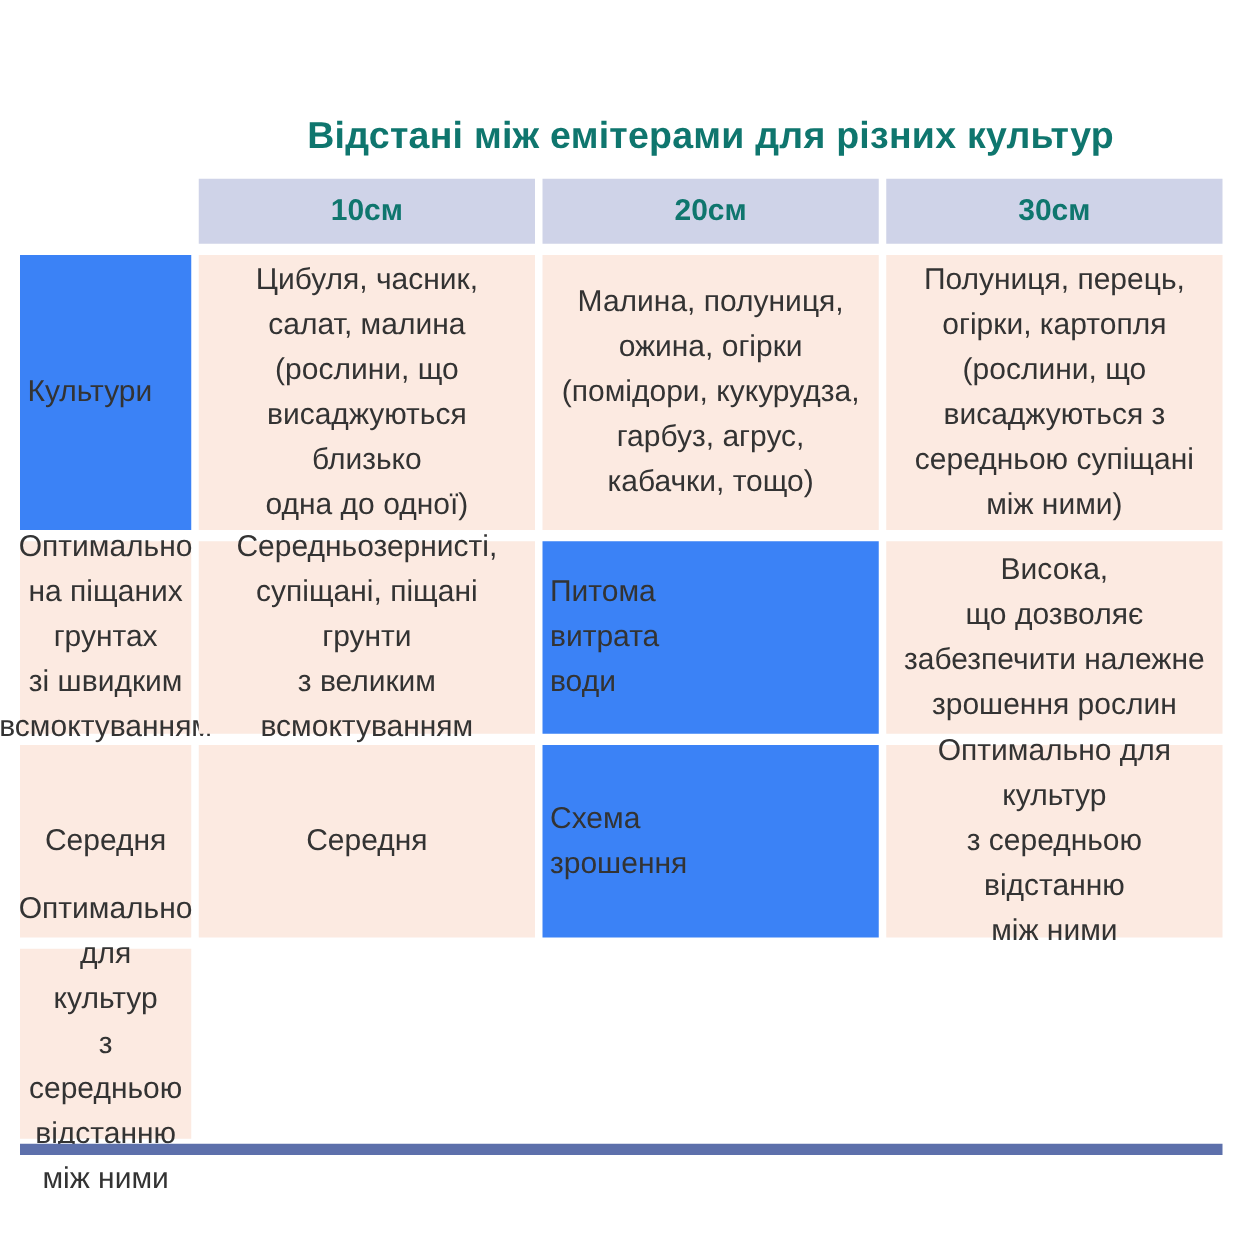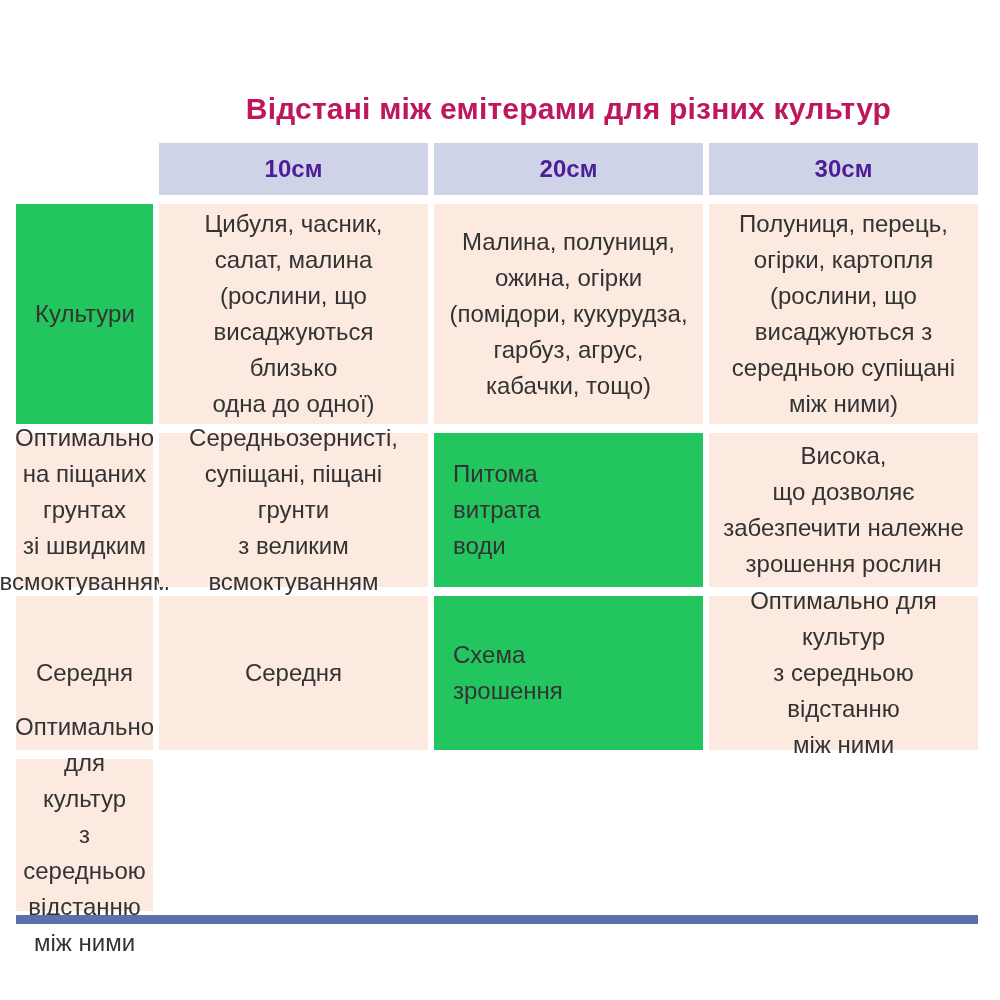--- a/index.html
+++ b/index.html
@@ -19,21 +19,21 @@
     background: #ffffff;
   }
   .title {
     position: absolute;
     left: 159px;
     top: 92px;
     width: 819px;
     text-align: center;
     font-size: 30px;
     font-weight: bold;
-    color: #be185d;
+    color: #0f766e;
     letter-spacing: 0.2px;
   }
   .grid {
     position: absolute;
     left: 16px;
     top: 143px;
     display: grid;
     grid-template-columns: 137px 269px 269px 269px;
     grid-template-rows: 52px 220px 154px 154px 152px;
     gap: 9px 6px;
@@ -44,27 +44,27 @@
     justify-content: center;
     text-align: center;
     font-size: 24px;
     line-height: 36px;
   }
   .cell span { white-space: pre-line; }
   .corner { background: transparent; }
   .colhead {
     background: #cfd3e8;
     font-weight: bold;
-    color: #4c1d95;
+    color: #0f766e;
   }
   .rowhead {
-    background: #22c55e;
+    background: #3b82f6;
     justify-content: flex-start;
     text-align: left;
-    padding-left: 19px;
+    padding-left: 6px;
   }
   .data {
     background: #fceae1;
     padding: 4px 8px;
   }
   .accent-bar {
     position: absolute;
     left: 16px;
     top: 915px;
     width: 962px;

